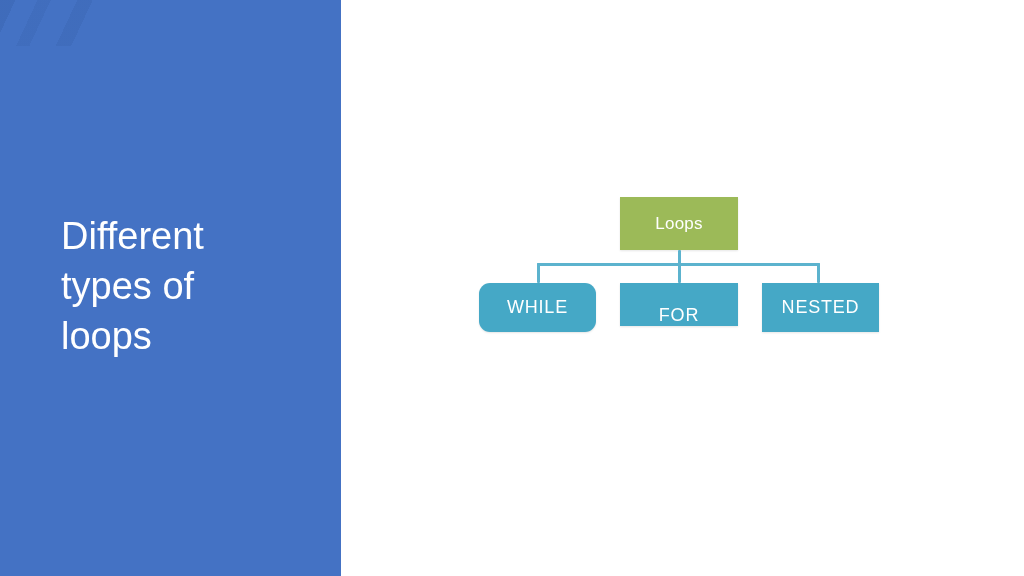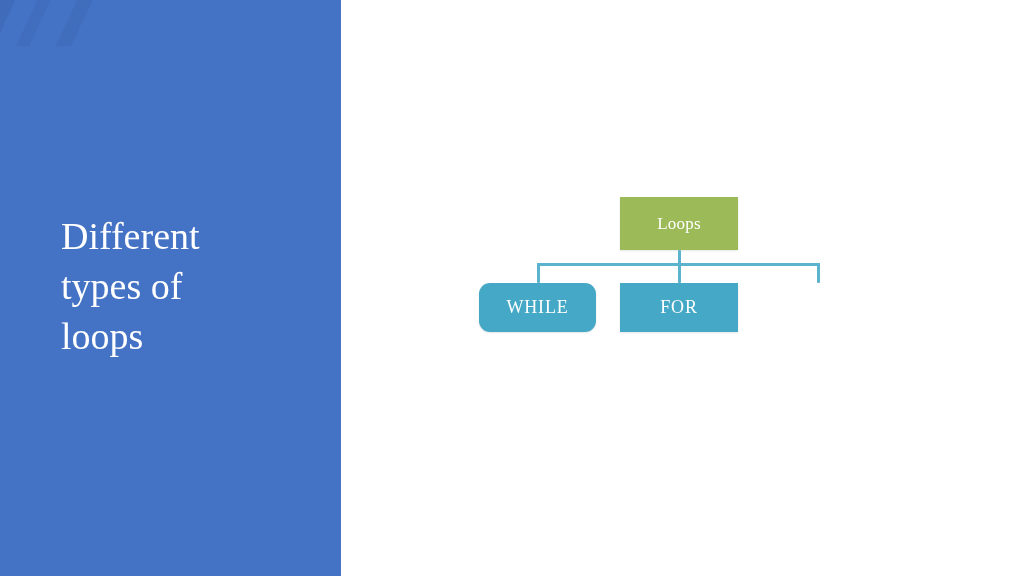--- a/index.html
+++ b/index.html
@@ -9,21 +9,20 @@
   }
   body {
     font-family: "Liberation Sans", sans-serif;
   }
   #slide {
     position: relative;
     width: 1024px;
     height: 576px;
     background: #ffffff;
     overflow: hidden;
-    font-family: Liberation Serif, serif;
   }
 
   
   #sidebar {
     position: absolute;
     left: 0;
     top: 0;
     width: 341px;
     height: 576px;
     background: #4472c4;
@@ -119,19 +118,22 @@
     <div class="conn conn-h" style="left:196px; top:263px; width:283px;"></div>
 
     <div class="conn conn-v" style="left:196px; top:263px; height:20px;"></div>
 
     <div class="conn conn-v" style="left:476px; top:263px; height:20px;"></div>
 
     <div class="node node-child" style="left:138px; top:283px; width:117px; height:49px;border-radius:11px;">
       <span>WHILE</span>
     </div>
 
-    <div class="node node-child" style="left:279px; top:283px; width:118px; height:49px;">
+    <div class="node node-child" style="left:279px; top:283px; width:118px; height:43px;align-items:flex-end;">
       <span>FOR</span>
     </div>
 
+    <div class="node node-child" style="left:421px; top:283px; width:117px; height:49px;">
+      <span>NESTED</span>
+    </div>
 
   </div>
 </div>
 
 </body></html>

